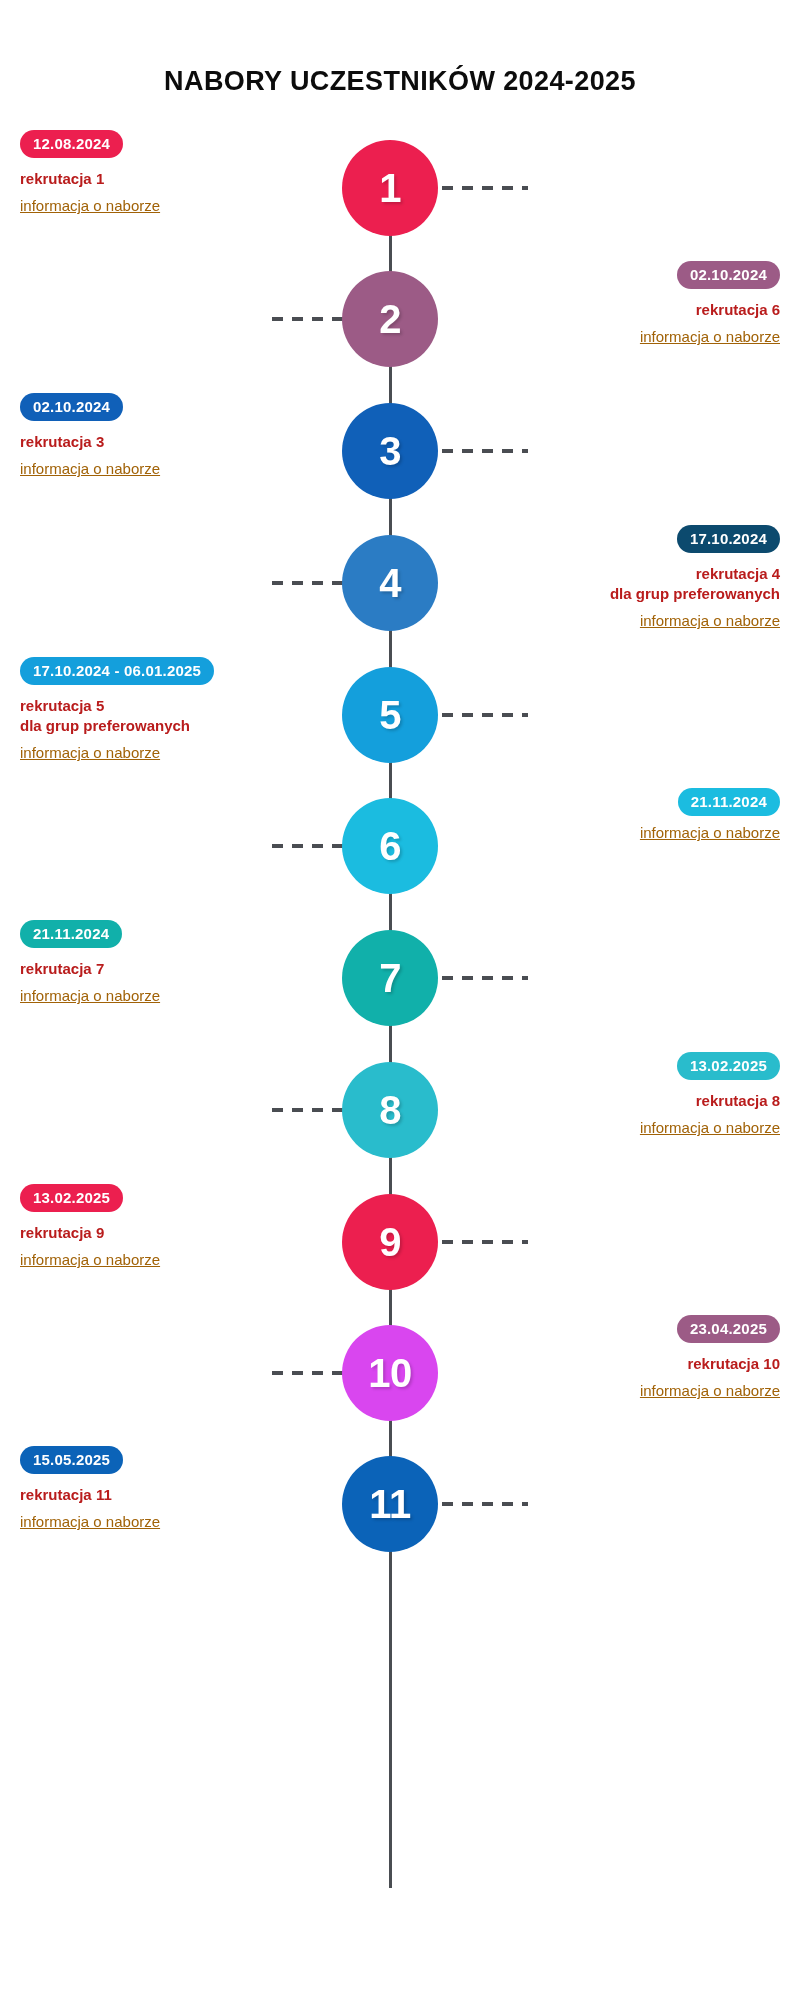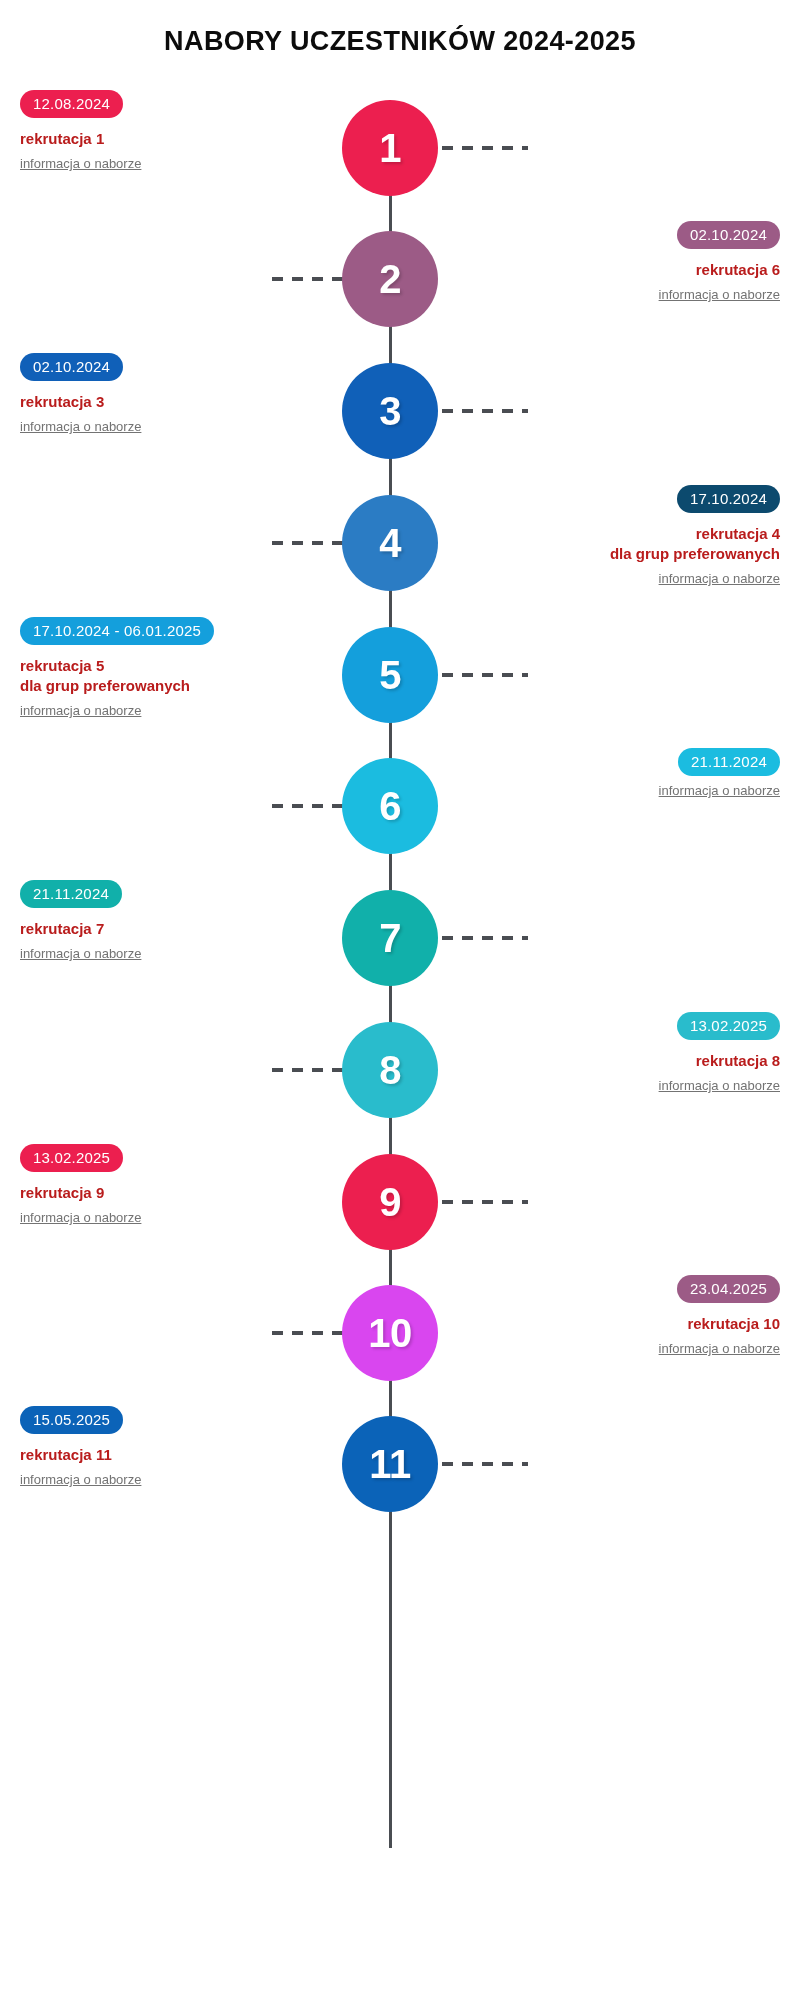--- a/index.html
+++ b/index.html
@@ -13,20 +13,21 @@
     font-family: "Liberation Sans", sans-serif;
     color: #2f3033;
     overflow: hidden;
     position: relative;
   }
 
   .page {
     position: relative;
     width: 800px;
     height: 1804px;
+    margin-top: 40px;
   }
 
   
   .title {
     position: absolute;
     top: 25px;
     left: 0;
     width: 800px;
     text-align: center;
     font-size: 27px;
@@ -95,41 +96,41 @@
     width: 420px;
   }
   .content.left  { left: 20px;  text-align: left; }
   .content.right { right: 20px; text-align: right; }
 
   .badge {
     display: inline-block;
     border-radius: 14px;
     padding: 5px 13px 6px 13px;
     font-size: 15px;
-    font-weight: 400;
+    font-weight: 700;
     color: #ffffff;
     letter-spacing: 0.2px;
     line-height: 1.15;
     white-space: nowrap;
   }
 
   .heading {
     margin-top: 11px;
     font-size: 15px;
     font-weight: 700;
     color: #b91c1c;
     line-height: 1.33;
     white-space: pre-line;
   }
 
   .link {
     margin-top: 7px;
-    font-size: 13px;
+    font-size: 15px;
     font-weight: 400;
-    color: #737373;
+    color: #a16207;
     text-decoration: underline;
     line-height: 1.3;
     cursor: pointer;
     display: inline-block;
   }
 </style>
 </head>
 <body>
 
 <div class="page">

